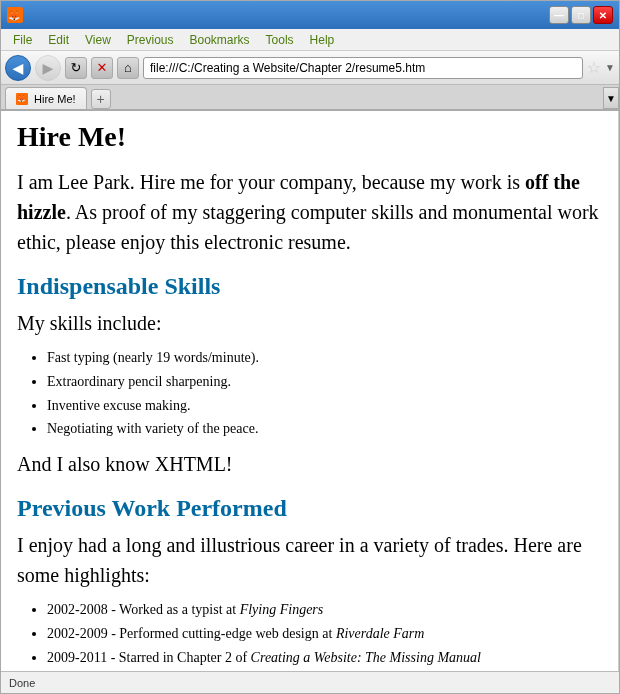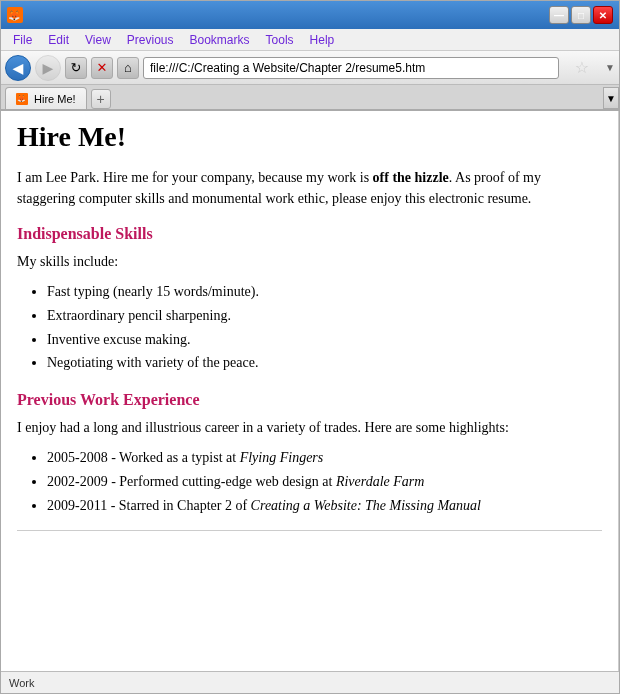--- a/index.html
+++ b/index.html
@@ -32,21 +32,21 @@
     
     .menu-bar {
       background: #f0f0f0;
       height: 22px;
       display: flex;
       align-items: center;
       padding: 0 4px;
       border-bottom: 1px solid #ccc;
       flex-shrink: 0;
     }
-    .menu-item { padding: 2px 8px; font-size: 12px; cursor: pointer; color: #6d28d9; }
+    .menu-item { padding: 2px 8px; font-size: 12px; cursor: pointer; color: #4d7c0f; }
 
     
     .nav-bar {
       background: linear-gradient(to bottom, #f8f8f8, #e0e0e0);
       height: 34px;
       display: flex;
       align-items: center;
       padding: 0 4px;
       gap: 4px;
       border-bottom: 1px solid #bbb;
@@ -58,21 +58,21 @@
       border: 1px solid #aaa;
       background: linear-gradient(to bottom, #ddd, #bbb);
       display: flex; align-items: center; justify-content: center;
       font-size: 14px; cursor: pointer; color: #333;
     }
     .nav-btn.blue { background: linear-gradient(to bottom, #4a90d9, #2c6fba); color: white; border-color: #1a5faa; }
     .nav-btn.disabled { opacity: 0.4; }
     .nav-reload { width: 22px; height: 22px; border-radius: 3px; border: 1px solid #aaa; background: linear-gradient(to bottom, #ddd, #bbb); display: flex; align-items: center; justify-content: center; font-size: 13px; cursor: pointer; }
     .nav-stop { width: 22px; height: 22px; border-radius: 3px; border: 1px solid #aaa; background: linear-gradient(to bottom, #ddd, #bbb); display: flex; align-items: center; justify-content: center; font-size: 13px; cursor: pointer; color: #c00; }
     .nav-home { width: 22px; height: 22px; border-radius: 3px; border: 1px solid #aaa; background: linear-gradient(to bottom, #ddd, #bbb); display: flex; align-items: center; justify-content: center; font-size: 13px; cursor: pointer; }
-    .address-bar-wrap { flex: 1; display: flex; align-items: center; gap: 16px; }
+    .address-bar-wrap { flex: 1; display: flex; align-items: center; gap: 4px; }
     .address-bar {
       flex: 1; height: 22px; border: 1px solid #999; border-radius: 3px;
       padding: 0 6px; font-size: 12px; background: white;
     }
     .nav-star { font-size: 16px; color: #ccc; cursor: pointer; }
     .nav-dropdown { font-size: 10px; color: #666; cursor: pointer; }
 
     
     .tab-bar {
       background: #d4d4d4;
@@ -105,22 +105,22 @@
     .content-area {
       flex: 1;
       background: white;
       overflow-y: auto;
       padding: 10px 16px;
       border-right: 1px solid #ccc;
     }
 
     
     .page-title { font-family: 'Times New Roman', serif; font-size: 28px; font-weight: bold; margin-bottom: 14px; color: black; }
-    .page-section-title { font-family: 'Times New Roman', serif; font-size: 16px; font-weight: bold; margin-top: 16px; margin-bottom: 8px; color: #be185d; }
-    .page-text { font-family: 'Times New Roman', serif; font-size: 14px; line-height: 1.5; color: black; margin-bottom: 8px; }
+    .page-section-title { font-family: 'Times New Roman', serif; font-size: 24px; font-weight: bold; margin-top: 16px; margin-bottom: 8px; color: #0369a1; }
+    .page-text { font-family: 'Times New Roman', serif; font-size: 20px; line-height: 1.5; color: black; margin-bottom: 8px; }
     .page-text b, .bold { font-weight: bold; }
     ul.page-list { margin-left: 30px; margin-bottom: 8px; }
     ul.page-list li { font-family: 'Times New Roman', serif; font-size: 14px; line-height: 1.7; color: black; }
     hr.page-hr { border: none; border-top: 1px solid #ccc; margin: 12px 0; }
 
     
     .status-bar {
       background: #f0f0f0;
       height: 22px;
       border-top: 1px solid #bbb;
@@ -187,44 +187,45 @@
 
     <p class="page-text">
       <span>I am Lee Park. Hire me for your company, because my work is </span><span><b>off the hizzle</b></span><span>. As proof of my staggering computer skills and monumental work ethic, please enjoy this electronic resume.</span>
     </p>
 
     <h2 class="page-section-title">Indispensable Skills</h2>
 
     <p class="page-text">My skills include:</p>
 
     <ul class="page-list">
-      <li>Fast typing (nearly 15 words/minute).</li>
+      <li>Fast typing (nearly 19 words/minute).</li>
       <li>Extraordinary pencil sharpening.</li>
       <li>Inventive excuse making.</li>
       <li>Negotiating with variety of the peace.</li>
     </ul>
 
-
-    <h2 class="page-section-title">Previous Work Experience</h2>
+    <p class="page-text">And I also know XHTML!</p>
+
+    <h2 class="page-section-title">Previous Work Performed</h2>
 
     <p class="page-text">I enjoy had a long and illustrious career in a variety of trades. Here are some highlights:</p>
 
     <ul class="page-list">
       <li>
-        <span>2005-2008 - Worked as a typist at </span><em>Flying Fingers</em>
+        <span>2002-2008 - Worked as a typist at </span><em>Flying Fingers</em>
       </li>
       <li>
         <span>2002-2009 - Performed cutting-edge web design at </span><em>Riverdale Farm</em>
       </li>
       <li>
         <span>2009-2011 - Starred in Chapter 2 of </span><em>Creating a Website: The Missing Manual</em>
       </li>
     </ul>
 
     <hr class="page-hr">
 
   </div>
 
   <div class="status-bar">
-    <span>Work</span>
+    <span>Done</span>
   </div>
 
 </div>
 
 </body></html>

